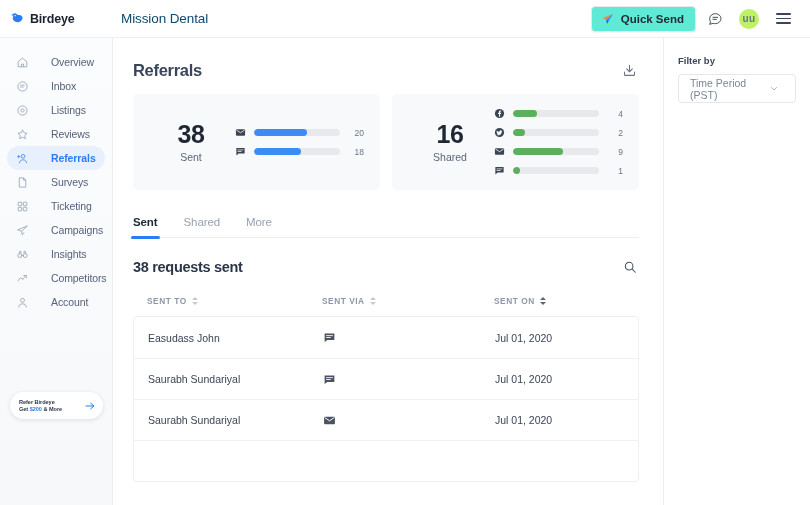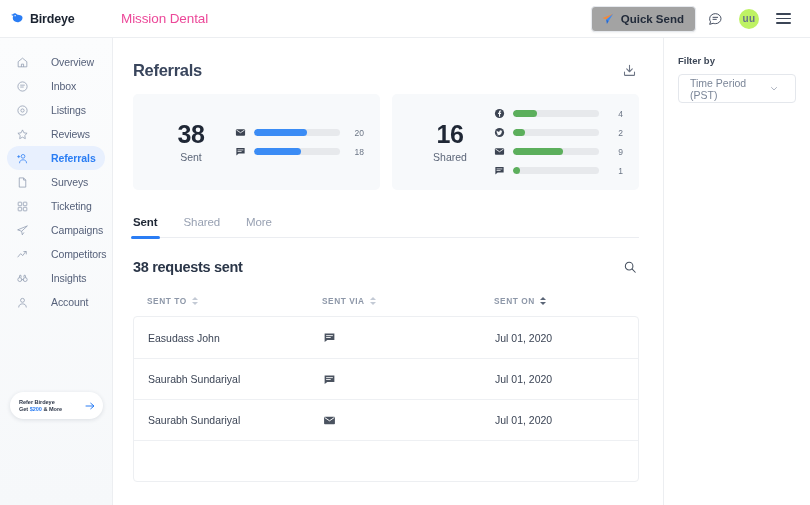--- a/index.html
+++ b/index.html
@@ -22,30 +22,30 @@
   }
   .brand {
     width: 113px; height: 100%;
     display: flex; align-items: center; padding-left: 10px; gap: 5px;
   }
   .brand-logo { width: 15px; height: 15px; flex: none; display:block; }
   .brand-name {
     font-size: 12.5px; font-weight: bold; color: #1b2330; letter-spacing: -0.2px;
   }
   .account-name {
-    font-size: 13.5px; color: #ec4899; font-weight: 500; letter-spacing: -0.1px;
+    font-size: 13.5px; color: #0c4a6e; font-weight: 500; letter-spacing: -0.1px;
     padding-left: 8px;
   }
   .topbar-right {
     margin-left: auto; display: flex; align-items: center; gap: 0px; padding-right: 12px;
   }
   .quick-send {
     display: flex; align-items: center; gap: 6px;
     height: 26px; padding: 0 11px 0 9px;
-    border: 1px solid #e6e9ee; border-radius: 4px; background: #a3a3a3;
+    border: 1px solid #e6e9ee; border-radius: 4px; background: #5eead4;
     font-size: 11.5px; font-weight: bold; color: #222b3a;
     box-shadow: 0 1px 2px rgba(20,30,50,.05);
     cursor: pointer;
   }
   .plane { width: 14px; height: 14px; display:block; }
   .icon-btn {
     width: 30px; height: 30px; display: flex; align-items: center; justify-content: center;
     cursor: pointer; margin-left: 4px;
   }
   .avatar {
@@ -323,37 +323,37 @@
               <path d="M10.4 13.4l1.2 6.6 3-4.4" stroke-linejoin="round"></path>
             </svg>
           </span>
         <span>Campaigns</span>
       </div>
 
 
       <div class="nav-item">
         <span class="nav-ico">
             <svg viewBox="0 0 24 24">
-              <path d="M3.5 16.5l5-6 4 3.5 5.5-7.5" stroke-linecap="round" stroke-linejoin="round"></path>
-              <path d="M14.5 6.5H19V11" stroke-linecap="round" stroke-linejoin="round"></path>
-            </svg>
-          </span>
-        <span>Competitors</span>
-      </div>
-
-      <div class="nav-item">
-        <span class="nav-ico">
-            <svg viewBox="0 0 24 24">
               <circle cx="7" cy="14" r="3.6"></circle>
               <circle cx="17" cy="14" r="3.6"></circle>
               <path d="M10.6 14h2.8" stroke-linecap="round"></path>
               <path d="M6 10.5l1-4.5h2l.6 4M18 10.5l-1-4.5h-2l-.6 4" stroke-linejoin="round"></path>
             </svg>
           </span>
         <span>Insights</span>
+      </div>
+
+      <div class="nav-item">
+        <span class="nav-ico">
+            <svg viewBox="0 0 24 24">
+              <path d="M3.5 16.5l5-6 4 3.5 5.5-7.5" stroke-linecap="round" stroke-linejoin="round"></path>
+              <path d="M14.5 6.5H19V11" stroke-linecap="round" stroke-linejoin="round"></path>
+            </svg>
+          </span>
+        <span>Competitors</span>
       </div>
 
 
       <div class="nav-item">
         <span class="nav-ico">
             <svg viewBox="0 0 24 24">
               <circle cx="12" cy="8" r="3.6"></circle>
               <path d="M5 20.5c0-3.8 3-6 7-6s7 2.2 7 6" stroke-linecap="round"></path>
             </svg>
           </span>

